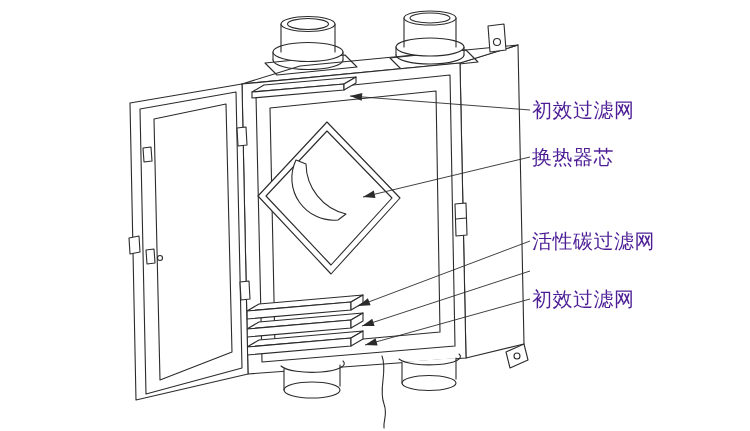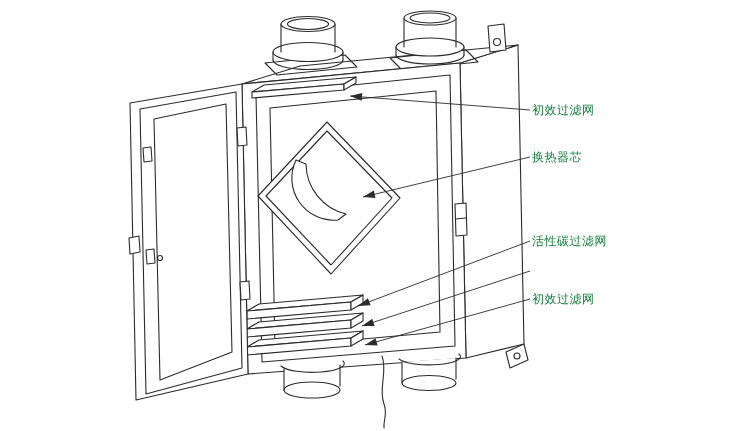--- a/index.html
+++ b/index.html
@@ -4,21 +4,21 @@
 <style>
   html,body{margin:0;padding:0;background:#ffffff;}
   .stage{
     position:relative;width:750px;height:431px;background:#fff;overflow:hidden;
     font-family:"DejaVu Serif","Liberation Serif",serif;
   }
   .stage svg{position:absolute;left:0;top:0;}
   .ink{stroke:var(--line,#2b2b2b);}
   .ink-fill{fill:var(--line,#2b2b2b);stroke:none;}
   .diagram-label{
-    position:absolute;font-size:12px;color:#15803d;white-space:nowrap;
+    position:absolute;font-size:20px;color:#4c1d95;white-space:nowrap;
     letter-spacing:.5px;line-height:20px;
   }
   .lbl-1{left:532px;top:100px;}
   .lbl-2{left:532px;top:147px;}
   .lbl-3{left:532px;top:231px;}
   .lbl-4{left:532px;top:261px;}
   .lbl-5{left:532px;top:289px;}
 </style>
 </head>
 <body>

